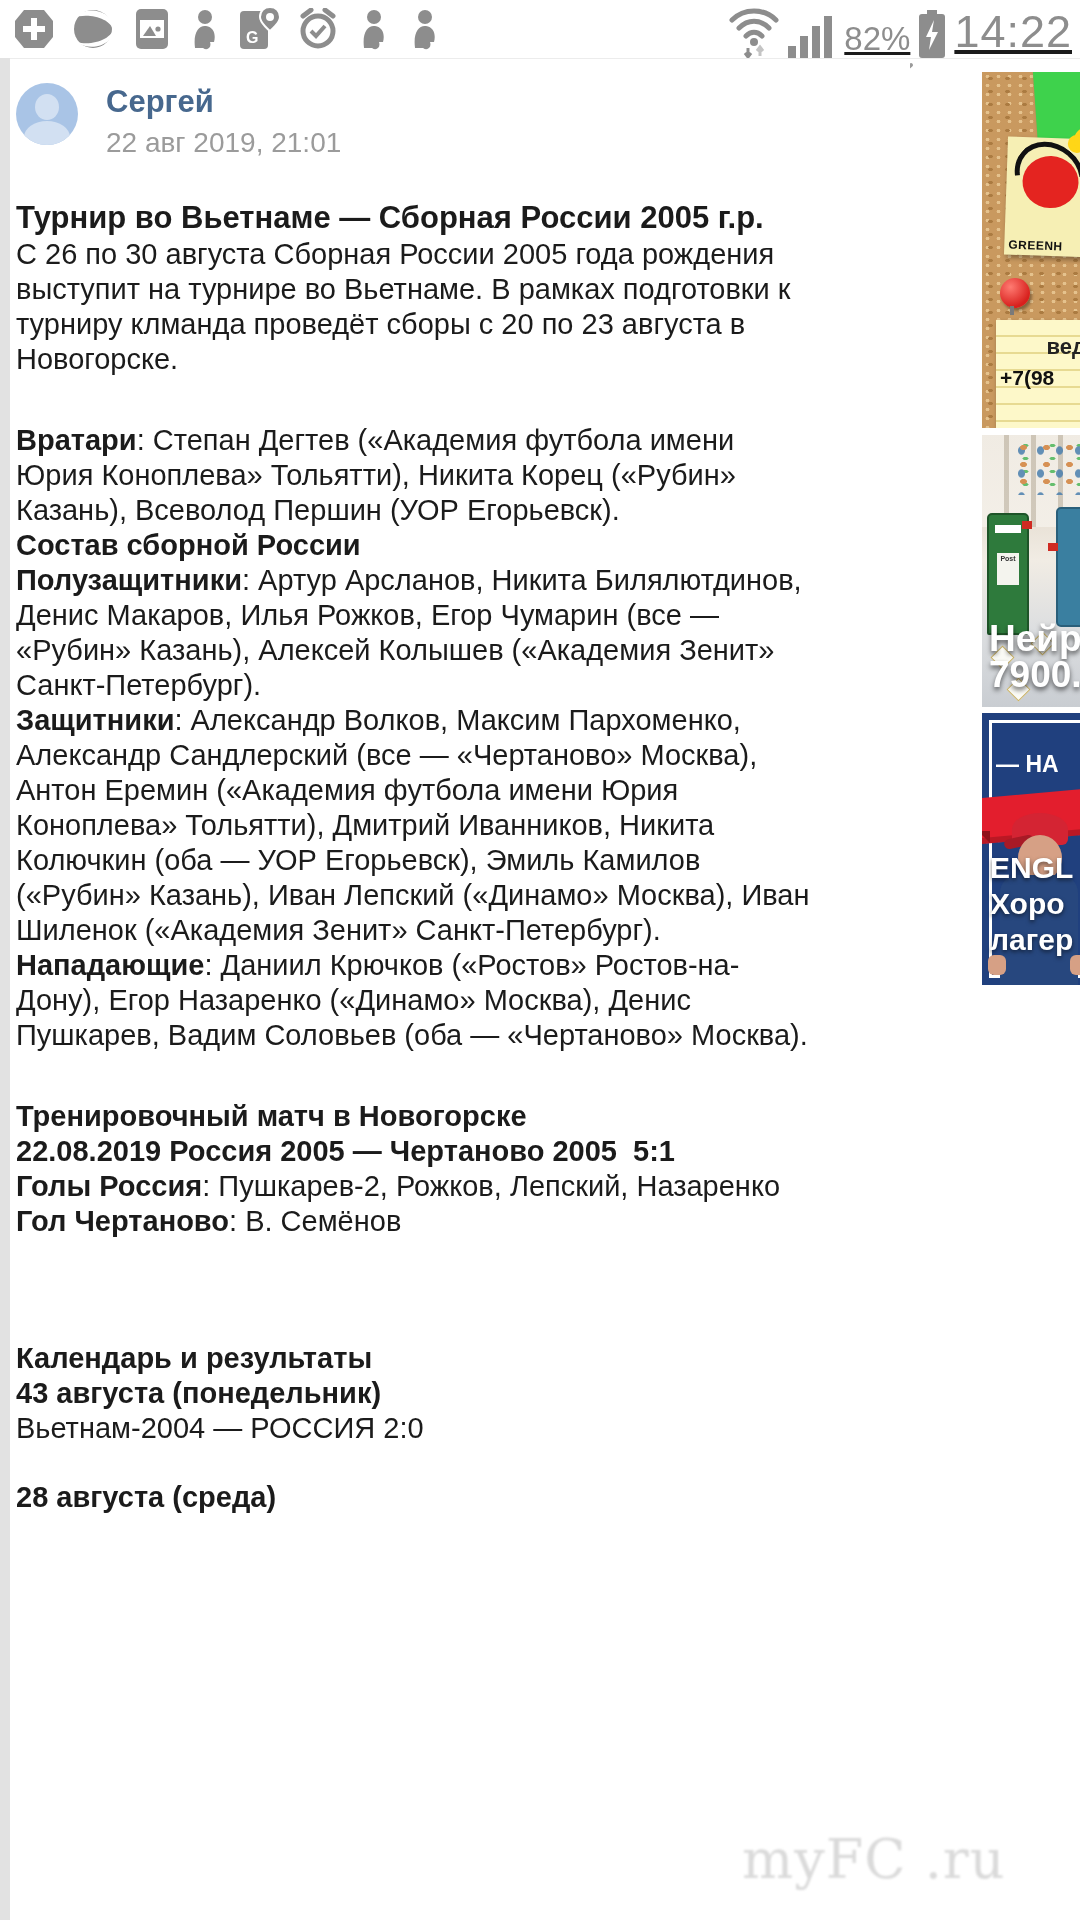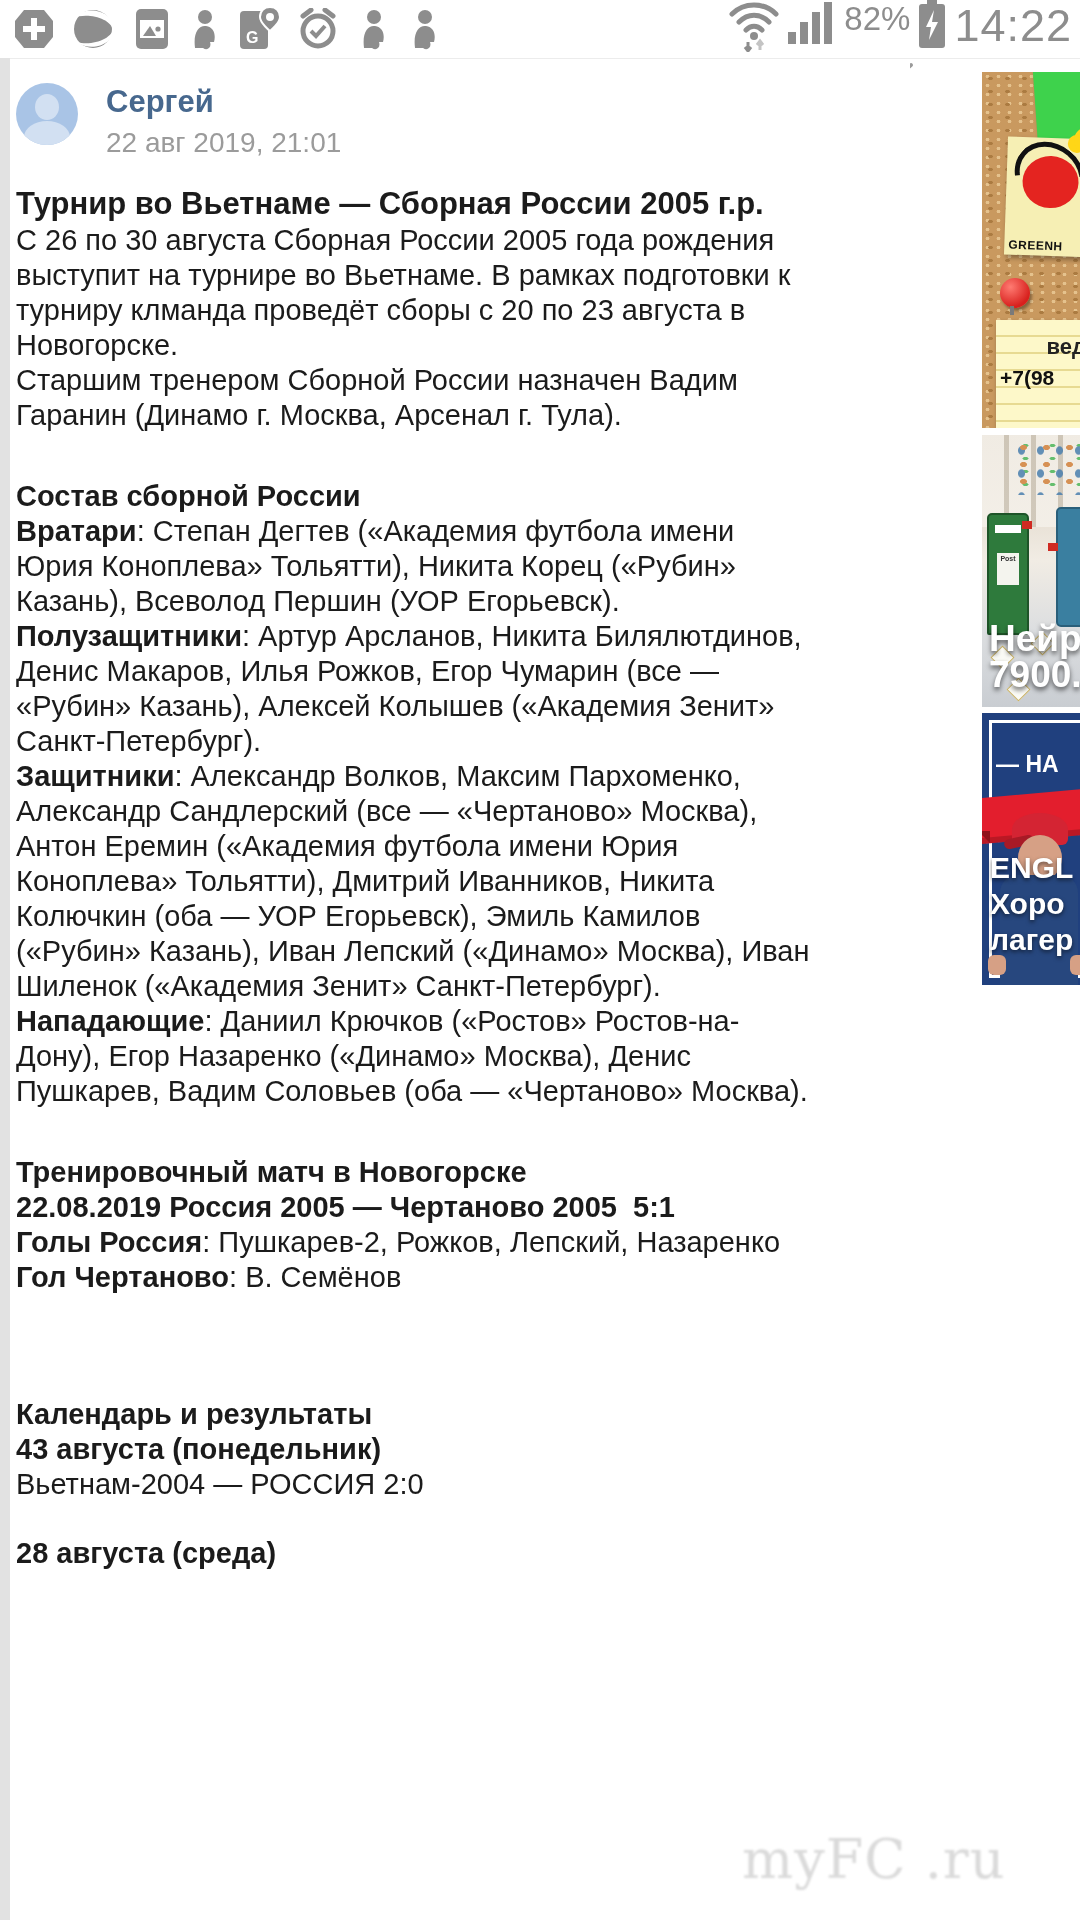--- a/index.html
+++ b/index.html
@@ -7,21 +7,21 @@
   body {
     position:relative; overflow:hidden; background:#ffffff;
     font-family:"Liberation Sans", sans-serif; color:#1b1b1b;
   }
   
   .status-bar{ position:absolute; top:0; left:0; width:1080px; height:58px;
     background:#fff; display:flex; align-items:center; }
   .sb-left{ display:flex; align-items:center; gap:17px; padding-left:14px; }
   .sb-left svg{ display:block; }
   .sb-right{ position:absolute; right:8px; top:0; height:58px;
-    display:flex; align-items:flex-start; gap:8px; }
+    display:flex; align-items:flex-end; gap:8px;text-decoration:underline; }
   .sb-percent{ font-size:33px; color:#8d8d8d; }
   .sb-time{ font-size:45px; color:#8d8d8d; letter-spacing:1px; }
   
   .left-strip{ position:absolute; left:0; top:58px; width:10px; height:1862px;
     background:#e2e2e2; }
   .card-top-line{ position:absolute; left:10px; top:58px; width:1070px; height:1px;
     background:#ececec; }
   .collapse-chevron{ position:absolute; left:880px; top:62px; }
   
   .content{ position:absolute; left:10px; top:59px; width:900px; background:#fff;
@@ -29,21 +29,21 @@
   .post-header{ display:flex; align-items:flex-start; gap:28px; padding-top:4px; }
   .avatar{ width:62px; height:62px; border-radius:50%; background:#a9c4e6;
     position:relative; overflow:hidden; flex:0 0 62px; }
   .avatar .head{ position:absolute; left:19px; top:11px; width:24px; height:26px;
     border-radius:50%; background:#d2e0f2; }
   .avatar .shoulders{ position:absolute; left:8px; top:38px; width:46px; height:32px;
     border-radius:50% 50% 0 0; background:#d2e0f2; }
   .author-block{ padding-top:2px; }
   .author-name{ font-size:31px; font-weight:bold; color:#47688e; line-height:34px; }
   .post-date{ font-size:28px; color:#9b9b9b; margin-top:8px; }
-  .post-title{ font-size:31px; font-weight:bold; margin-top:26px; width:880px;
+  .post-title{ font-size:31px; font-weight:bold; margin-top:40px; width:880px;
     line-height:38px; }
   .post-body{ width:800px; font-size:29px; line-height:35px; }
   .post-body .para{ white-space:pre-wrap; }
   .gap-lg{ height:46px; }
   .gap-md{ height:34px; }
   .gap-xl{ height:68px; }
   .bold{ font-weight:bold; }
   .line{ white-space:pre-wrap; }
   
   .ad{ position:absolute; left:982px; width:98px; overflow:hidden; }
@@ -215,25 +215,24 @@
     <div class="author-block">
       <div class="author-name">Сергей</div>
       <div class="post-date">22 авг 2019, 21:01</div>
     </div>
   </div>
 
   <div class="post-title">Турнир во Вьетнаме — Сборная России 2005 г.р.</div>
 
   <div class="post-body">
     <div class="para">С 26 по 30 августа Сборная России 2005 года рождения выступит на турнире во Вьетнаме. В рамках подготовки к турниру клманда проведёт сборы с 20 по 23 августа в Новогорске.</div>
-    <div class="para">Старшим тренером Сборной России назначен Вадим Гаранин (Динамо г. Москва, Арсенал г. Тула).</div>
 
     <div class="gap-lg"></div>
+    <div class="line"><span class="bold">Вратари</span><span>: Степан Дегтев («Академия футбола имени Юрия Коноплева» Тольятти), Никита Корец («Рубин» Казань), Всеволод Першин (УОР Егорьевск).</span></div>
     <div class="line bold">Состав сборной России</div>
-    <div class="line"><span class="bold">Вратари</span><span>: Степан Дегтев («Академия футбола имени Юрия Коноплева» Тольятти), Никита Корец («Рубин» Казань), Всеволод Першин (УОР Егорьевск).</span></div>
     <div class="line"><span class="bold">Полузащитники</span><span>: Артур Арсланов, Никита Билялютдинов, Денис Макаров, Илья Рожков, Егор Чумарин (все — «Рубин» Казань), Алексей Колышев («Академия Зенит» Санкт-Петербург).</span></div>
     <div class="line"><span class="bold">Защитники</span><span>: Александр Волков, Максим Пархоменко, Александр Сандлерский (все — «Чертаново» Москва), Антон Еремин («Академия футбола имени Юрия Коноплева» Тольятти), Дмитрий Иванников, Никита Колючкин (оба — УОР Егорьевск), Эмиль Камилов («Рубин» Казань), Иван Лепский («Динамо» Москва), Иван Шиленок («Академия Зенит» Санкт-Петербург).</span></div>
     <div class="line"><span class="bold">Нападающие</span><span>: Даниил Крючков («Ростов» Ростов-на-Дону), Егор Назаренко («Динамо» Москва), Денис Пушкарев, Вадим Соловьев (оба — «Чертаново» Москва).</span></div>
 
     <div class="gap-lg"></div>
     <div class="line bold">Тренировочный матч в Новогорске</div>
     <div class="line bold">22.08.2019 Россия 2005 — Чертаново 2005  5:1</div>
     <div class="line"><span class="bold">Голы Россия</span><span>: Пушкарев-2, Рожков, Лепский, Назаренко</span></div>
     <div class="line"><span class="bold">Гол Чертаново</span><span>: В. Семёнов</span></div>
 

